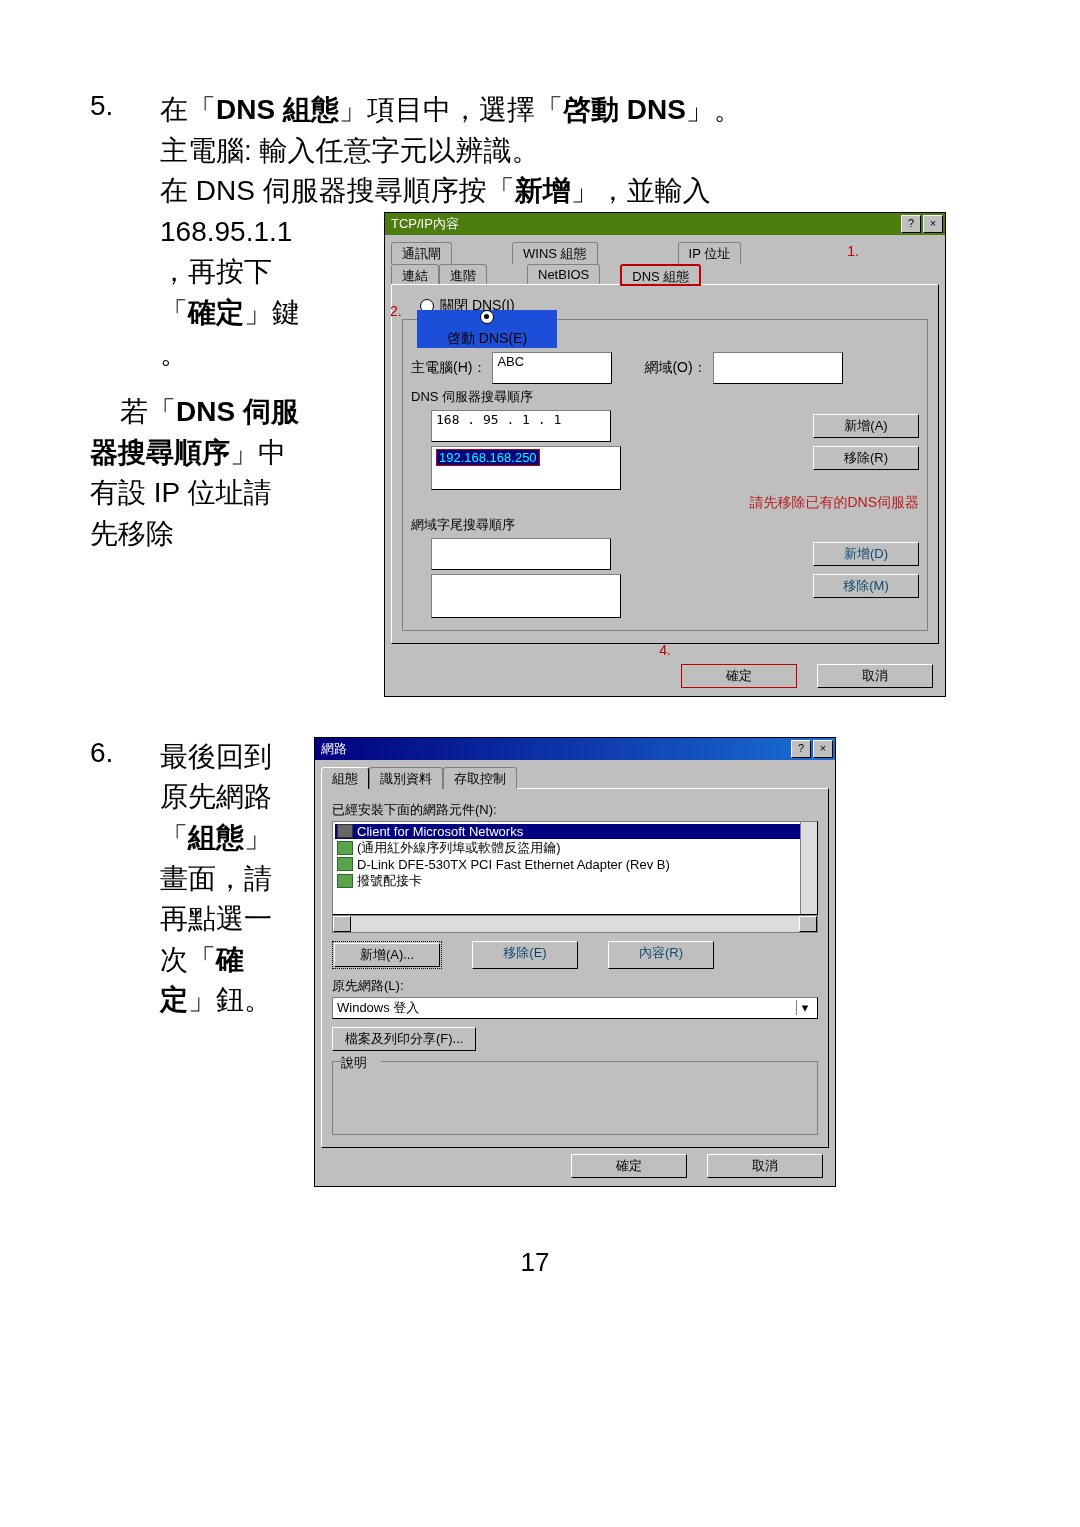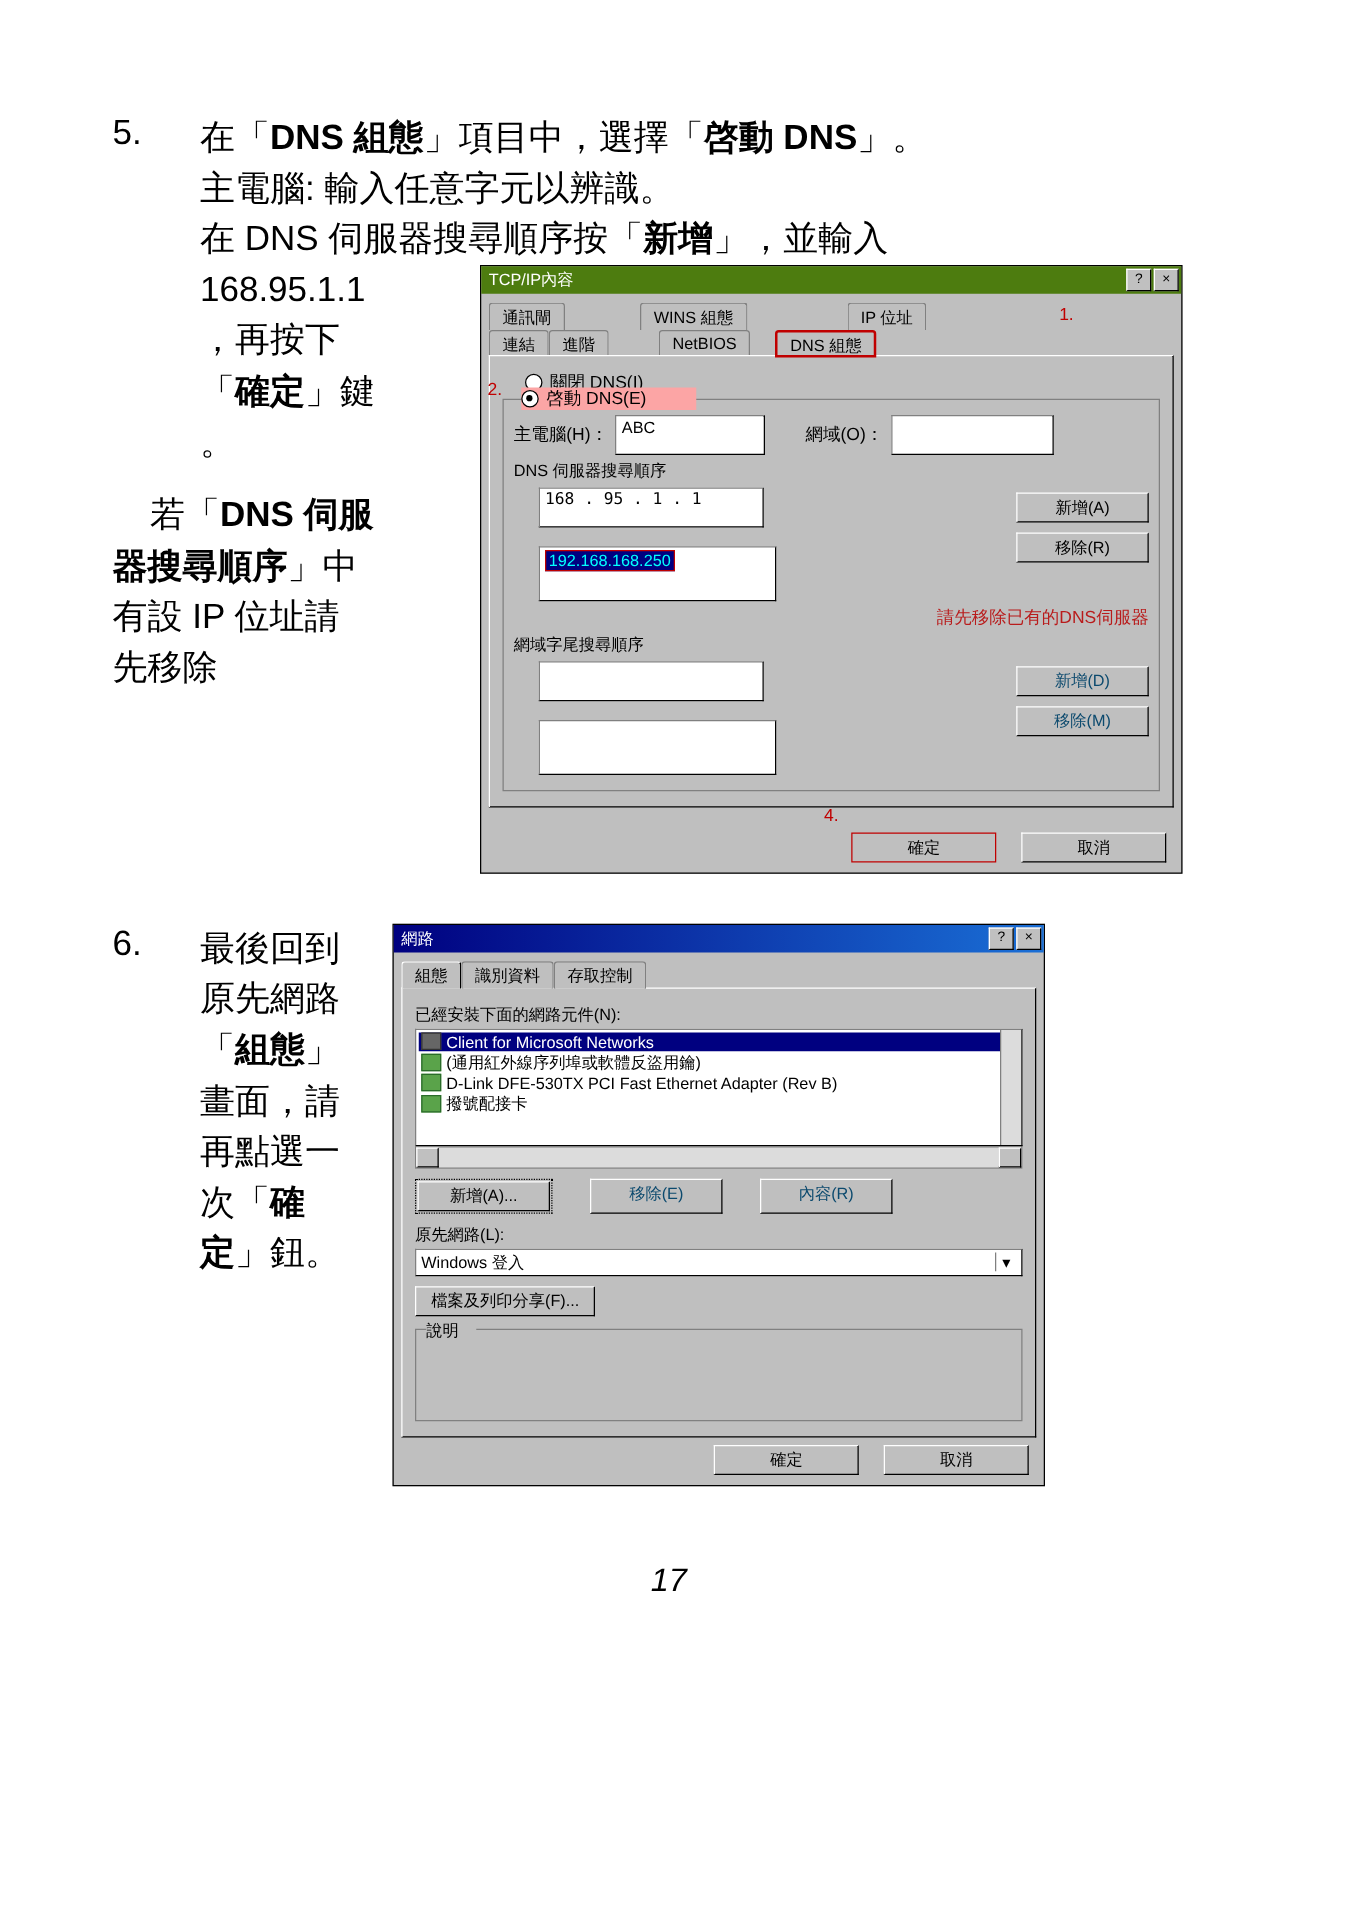--- a/index.html
+++ b/index.html
@@ -43,21 +43,20 @@
     flex: 0 0 210px;
   }
   .left-col-6 {
     width: 140px;
     flex: 0 0 140px;
   }
   .page-number {
     text-align: center;
     font-size: 26px;
     margin-top: 60px;
-    font-style: italic;
   }
 
   
   .dlg {
     background: #bfbfbf;
     border: 1px solid #000;
     width: 560px;
     font-size: 14px;
     font-family: "MS Sans Serif", Arial, sans-serif;
     position: relative;
@@ -143,21 +142,21 @@
     border-right-color:#000; border-bottom-color:#000;
     padding: 2px 12px;
     font-size: 13px;
     min-width: 80px;
     text-align:center;
     display:inline-block;
   }
   .btn.disabled { color:#0c4a6e; }
   .listbox {
     background:#fff; border:1px solid #000; border-top-color:#808080; border-left-color:#808080;
-    height: 38px; padding:2px 4px; font-size:13px; overflow:hidden;margin-top:11px;
+    height: 38px; padding:2px 4px; font-size:13px; overflow:hidden;
   }
   .sel-item { background:#000080; color:#00ffff; display:inline-block; padding:0 2px;}
   .red-ann { color:#c00000; font-size:14px; position:absolute; }
   .blue-note { color:#b91c1c; font-size:14px; text-align:right; margin-top:2px;}
   .dlg-btns { text-align:right; padding: 6px 6px 0 0;}
 
   
   .dlg2 {
     width: 520px;
   }
@@ -236,21 +235,21 @@
               <span class="tab" style="margin-left:40px;">NetBIOS</span>
               <span class="tab active" style="margin-left:20px; border:2px solid #c00000;">DNS 組態</span>
             </div>
             <div class="panel" style="position:relative;">
               <span class="red-ann" style="left:-2px; top:18px;">2.</span>
               <div class="field-row" style="margin-left:18px;">
                 <span class="radio"></span>
                 <span>關閉 DNS(I)</span>
               </div>
               <div class="groupbox" style="padding-top:0;">
-                <div class="field-row" style="margin-top:-10px; margin-left:6px; background:#fca5a5; width:140px;">
+                <div class="field-row" style="margin-top:-10px; margin-left:6px; background:#1d4ed8; width:140px;flex-direction:column;">
                   <span class="radio on"></span>
                   <span>啓動 DNS(E)</span>
                 </div>
                 <div class="field-row">
                   <span>主電腦(H)：</span>
                   <span class="txtin" style="width:120px;">ABC</span>
                   <span style="width:20px;"></span>
                   <span>網域(O)：</span>
                   <span class="txtin" style="width:130px;"></span>
                 </div>

